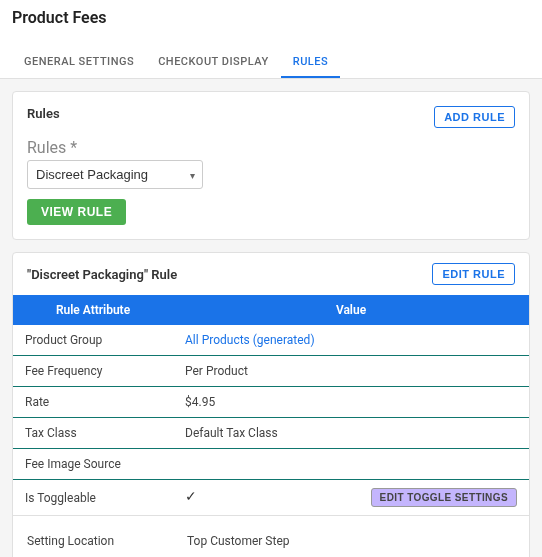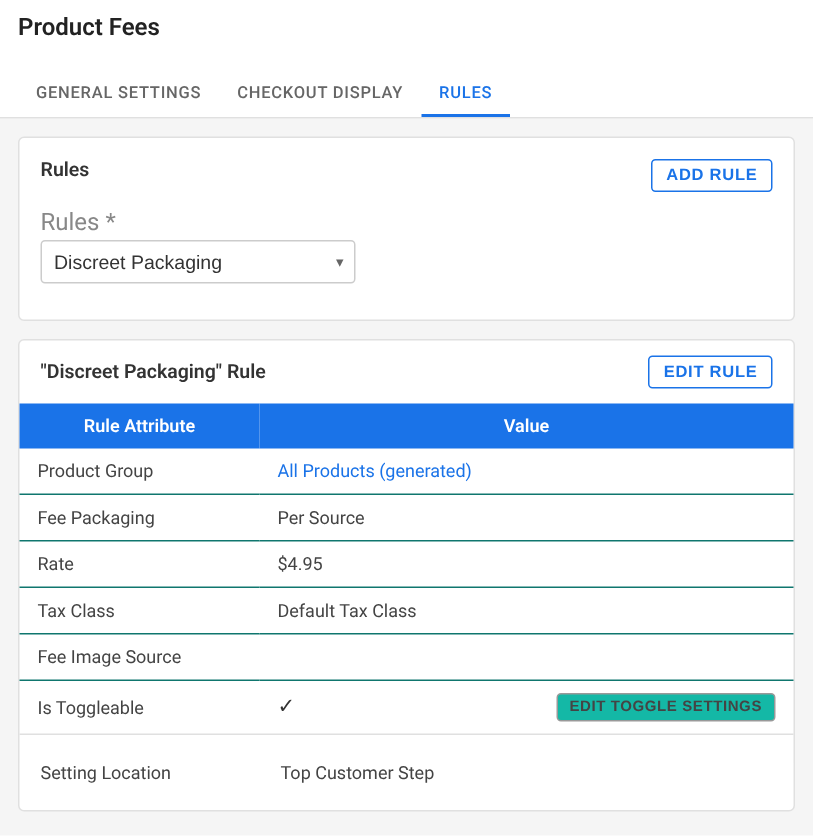--- a/index.html
+++ b/index.html
@@ -80,21 +80,21 @@
       margin-bottom: 10px;
     }
     .field-label {
       font-size: 16px;
       color: #888;
       margin-bottom: 3px;
     }
     .select-wrapper {
       position: relative;
       display: inline-block;
-      width: 210px;
+      width: 176px;
     }
     .select-wrapper select {
       width: 100%;
       padding: 6px 28px 6px 8px;
       border: 1px solid #ccc;
       border-radius: 3px;
       font-size: 13px;
       color: #333;
       appearance: none;
       background: #fff;
@@ -174,21 +174,21 @@
     .link-blue {
       color: #1a73e8;
       text-decoration: none;
     }
     .checkmark {
       color: #333;
       font-size: 14px;
     }
     .edit-toggle-btn {
       border: 1px solid #999;
-      background: #14b8a6;
+      background: #c4b5fd;
       color: #444;
       padding: 3px 8px;
       font-size: 10px;
       font-weight: 600;
       border-radius: 3px;
       cursor: pointer;
       text-transform: uppercase;
       letter-spacing: 0.4px;
       float: right;
     }
@@ -242,20 +242,21 @@
     </div>
     <div class="field-group">
       <div class="field-label">Rules *</div>
       <div class="select-wrapper">
         <select>
           <option>Discreet Packaging</option>
         </select>
         <span class="select-arrow">▾</span>
       </div>
     </div>
+    <button class="btn-green">VIEW RULE</button>
   </div>
 
   <div class="rule-card">
     <div class="rule-card-header">
       <div class="rule-card-title">"Discreet Packaging" Rule</div>
       <button class="btn-outline">EDIT RULE</button>
     </div>
 
     <table class="rule-table">
       <thead>
@@ -265,22 +266,22 @@
         </tr>
       </thead>
       <tbody>
         <tr>
           <td class="attr">Product Group</td>
           <td class="val">
             <a class="link-blue" href="#">All Products (generated)</a>
           </td>
         </tr>
         <tr>
-          <td class="attr">Fee Packaging</td>
-          <td class="val">Per Source</td>
+          <td class="attr">Fee Frequency</td>
+          <td class="val">Per Product</td>
         </tr>
         <tr>
           <td class="attr">Rate</td>
           <td class="val">$4.95</td>
         </tr>
         <tr>
           <td class="attr">Tax Class</td>
           <td class="val">Default Tax Class</td>
         </tr>
         <tr>

